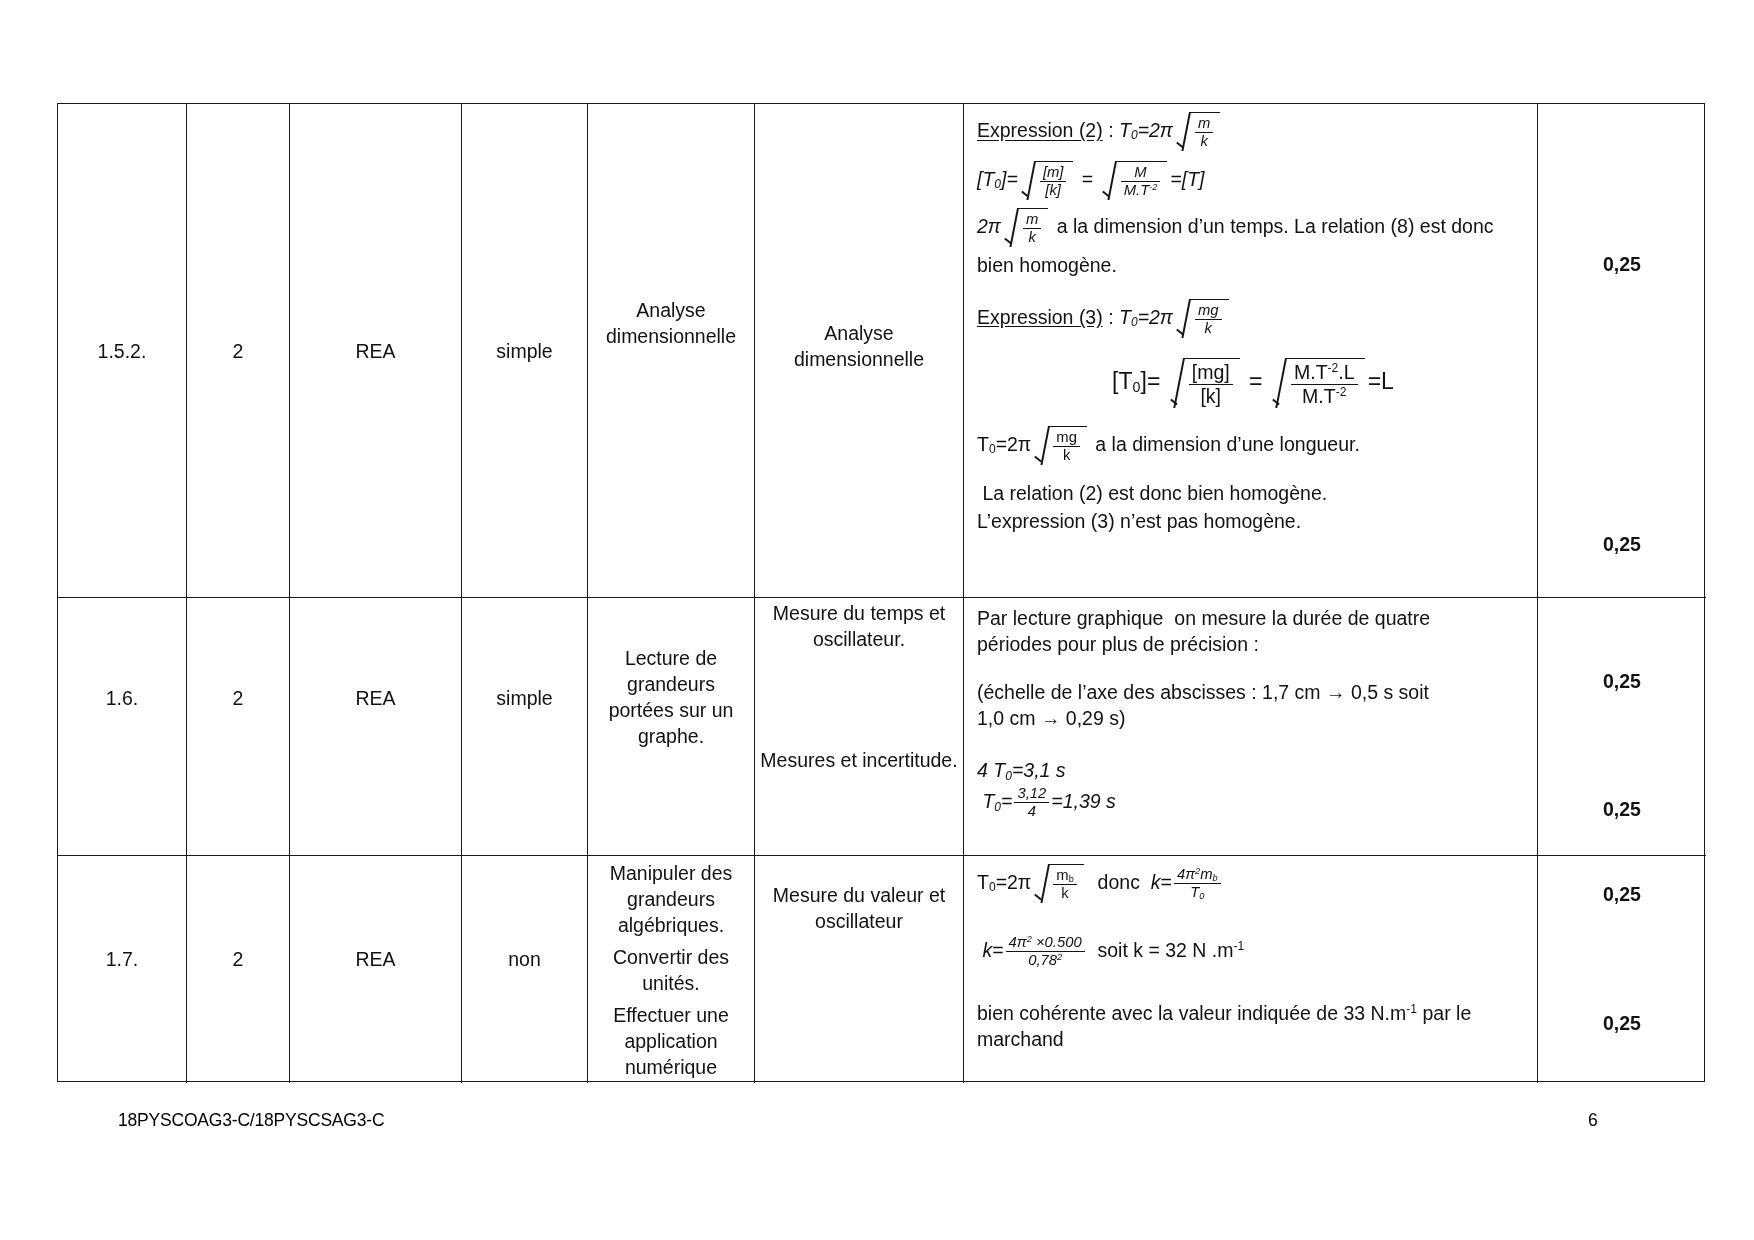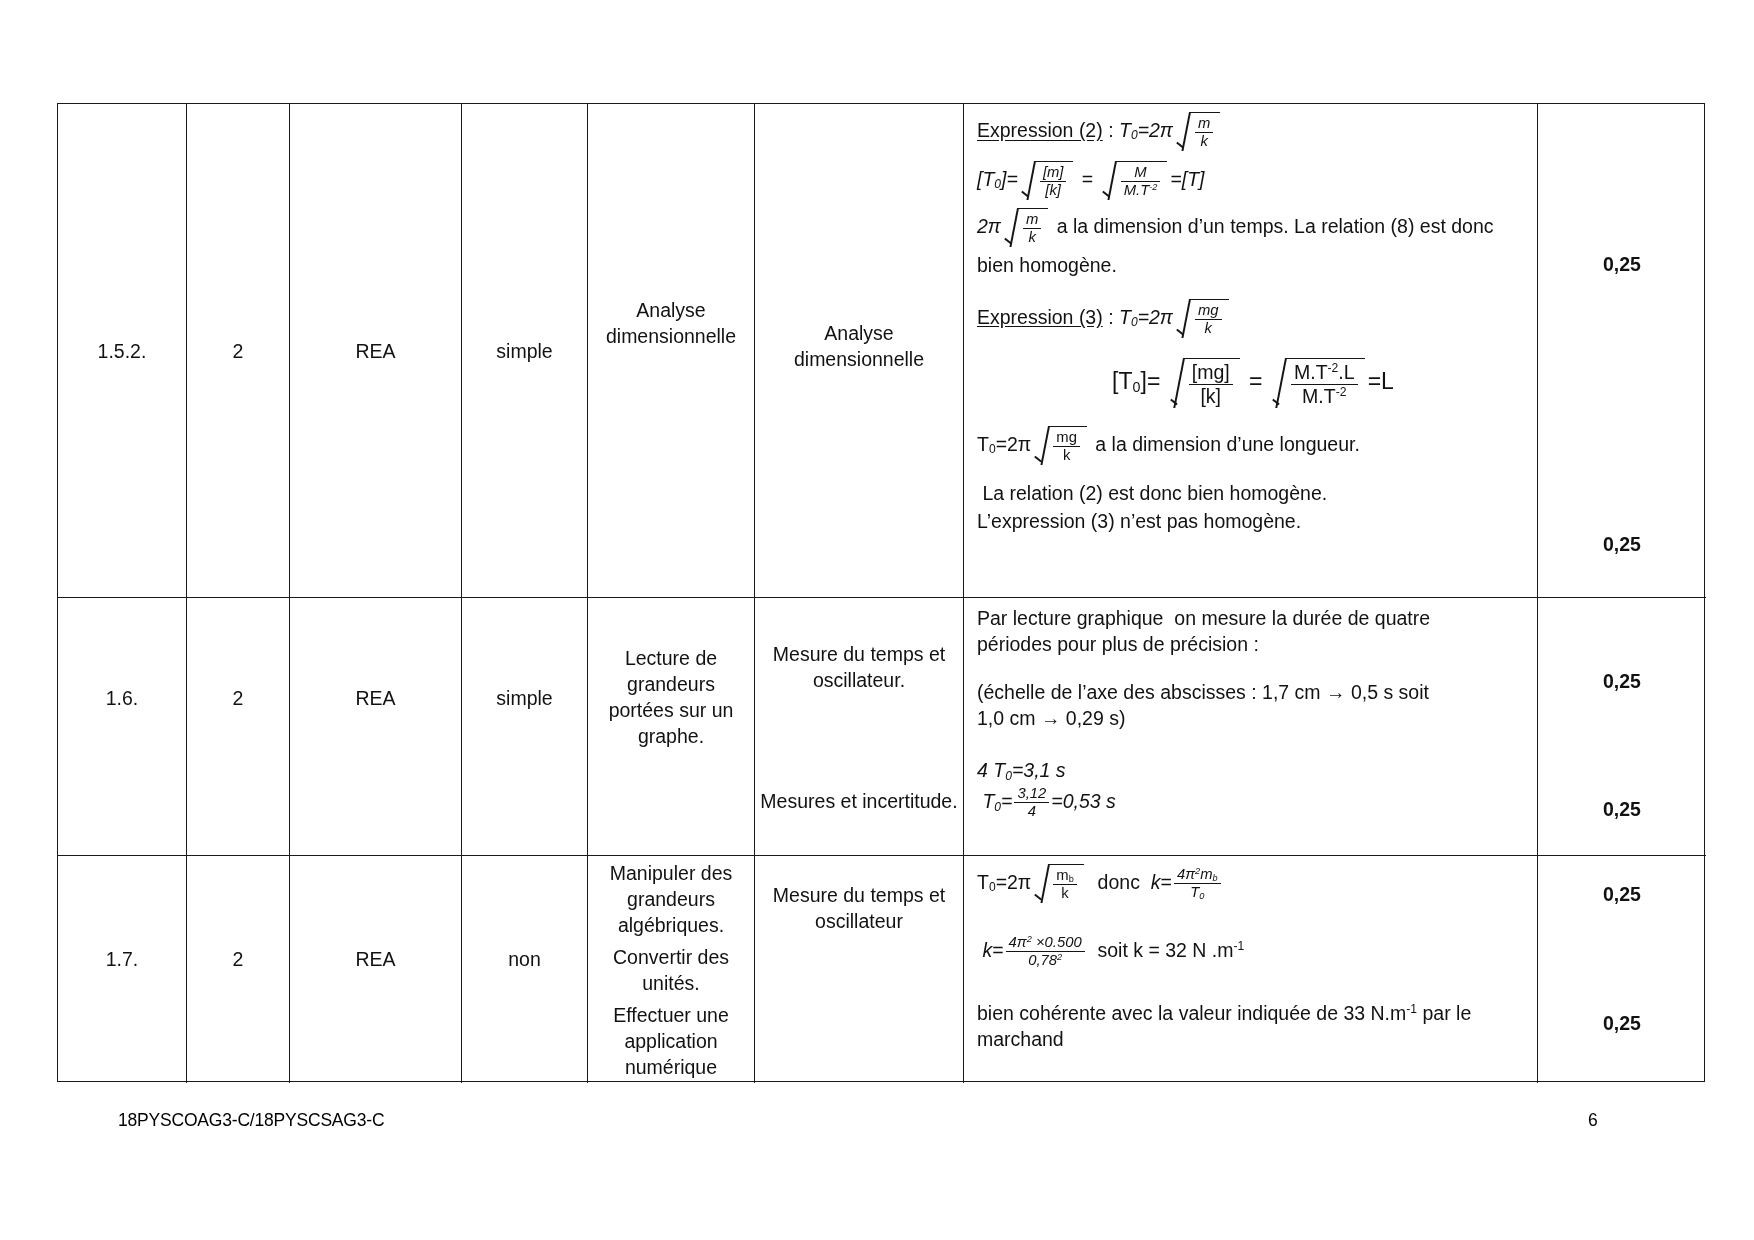--- a/index.html
+++ b/index.html
@@ -141,34 +141,34 @@
     </div>
     <div class="cell cc" style="padding-bottom: 58px;">
       <span>REA</span>
     </div>
     <div class="cell cc" style="padding-bottom: 58px;">
       <span>simple</span>
     </div>
     <div class="cell cc" style="padding-bottom: 60px;">
       <div class="para">Lecture de grandeurs portées sur un graphe.</div>
     </div>
-    <div class="cell cc" style="justify-content: center; padding-top: 2px;">
+    <div class="cell cc" style="justify-content: flex-start; padding-top: 2px;">
       <div class="para">Mesure du temps et oscillateur.</div>
       <div class="para" style="margin-top: 95px;">Mesures et incertitude.</div>
     </div>
     <div class="cell ans">
       <div class="mline" style="margin-top: 0px;"><span>Par lecture graphique&nbsp; on mesure la durée de quatre</span></div>
       <div class="mline" style="margin-top: 0px;"><span>périodes pour plus de précision :</span></div>
       <div class="mline" style="margin-top: 22px;"><span>(échelle de l’axe des abscisses : 1,7 cm → 0,5 s soit</span></div>
       <div class="mline" style="margin-top: 0px;"><span>1,0 cm → 0,29 s)</span></div>
       <div class="mline" style="margin-top: 26px;"><span class="it">4 T</span><sub class="it">0</sub><span class="it">=3,1 s</span></div>
       <div class="mline" style="margin-top: 2px;"><span class="it">&nbsp;T</span><sub class="it">0</sub><span class="it">=</span><span class="frac">
           <span class="fn"><span class="it">3,12</span></span>
           <span class="fd"><span class="it">4</span></span>
-        </span><span class="it">=0,53 s</span></div>
+        </span><span class="it">=1,39 s</span></div>
     </div>
     <div class="cell pts lastcol">
       <div class="pt" style="top: 70px;">0,25</div>
       <div class="pt" style="top: 198px;">0,25</div>
     </div>
     <div class="cell cc lastrow" style="padding-bottom: 22px;">
       <span>1.7.</span>
     </div>
     <div class="cell cc lastrow" style="padding-bottom: 22px;">
       <span>2</span>
@@ -178,21 +178,21 @@
     </div>
     <div class="cell cc lastrow" style="padding-bottom: 22px;">
       <span>non</span>
     </div>
     <div class="cell cc lastrow" style="justify-content: flex-start; padding-top: 4px;">
       <div class="para">Manipuler des grandeurs algébriques.</div>
       <div class="para">Convertir des unités.</div>
       <div class="para">Effectuer une application numérique</div>
     </div>
     <div class="cell cc lastrow" style="justify-content: flex-start; padding-top: 26px;">
-      <div class="para">Mesure du temps et oscillateur</div>
+      <div class="para">Mesure du valeur et oscillateur</div>
     </div>
     <div class="cell ans lastrow">
       <div class="mline" style="margin-top: 0px;"><span>T</span><sub>0</sub><span>=2π</span><span class="sqrt">
           <span class="rk"></span>
           <span class="rc"><span class="frac">
               <span class="fn"><span>m</span><sub>b</sub></span>
               <span class="fd"><span>k</span></span>
             </span></span>
         </span><span>&nbsp;&nbsp;donc&nbsp;&nbsp;</span><span class="it">k</span><span>=</span><span class="frac">
           <span class="fn"><span class="it">4π</span><sup class="it">2</sup><span class="it">m</span><sub class="it">b</sub></span>

